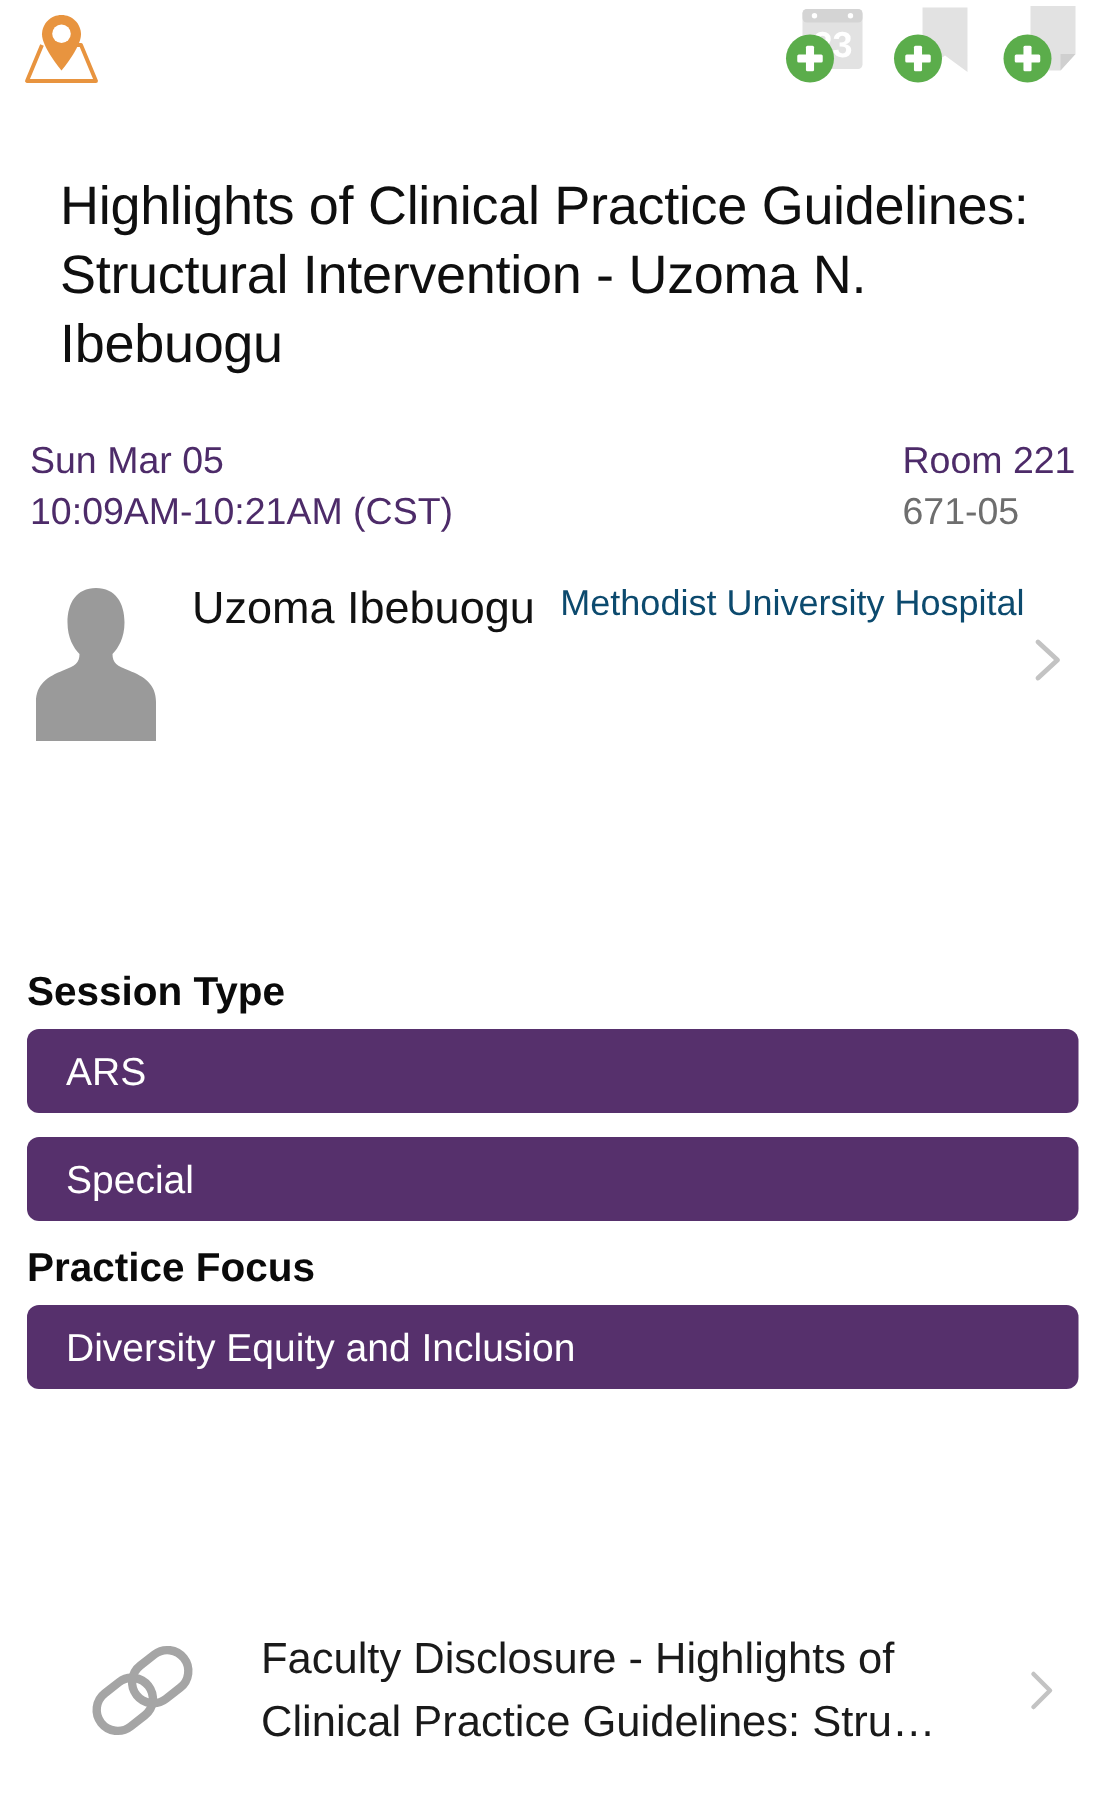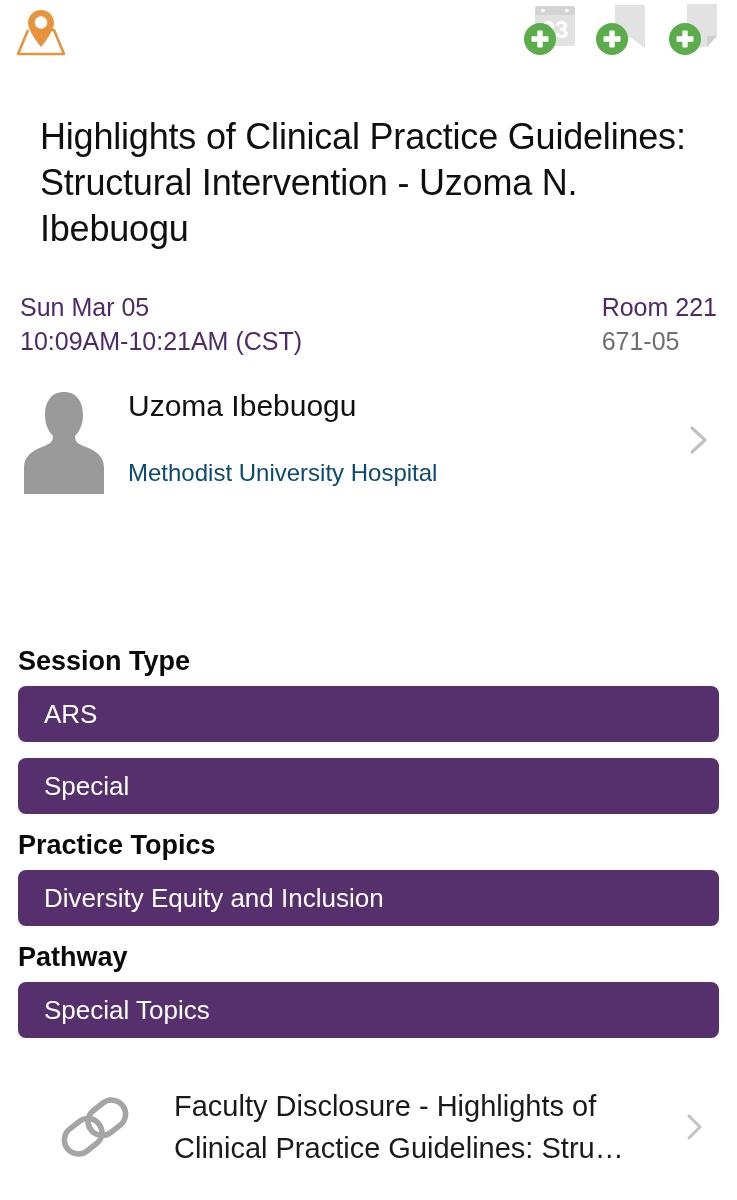--- a/index.html
+++ b/index.html
@@ -90,21 +90,21 @@
   .avatar {
     width: 88px;
     height: 110px;
     flex: 0 0 auto;
     overflow: hidden;
   }
   .speaker-text {
     margin-left: 20px;
     flex: 1 1 auto;
     display: flex;
-    flex-direction: column;
+    flex-direction: row;
     justify-content: space-between;
     height: 110px;
     padding-top: 4px;
     box-sizing: border-box;
   }
   .speaker-name {
     font-size: 30px;
     line-height: 36px;
     color: #111111;
   }
@@ -274,32 +274,26 @@
 
   <div>
     <div class="tag-heading">Session Type</div>
     <div class="tag-row">
       <span class="tag">ARS</span>
       <span class="tag">Special</span>
     </div>
   </div>
 
   <div>
-    <div class="tag-heading spaced">Practice Topics</div>
+    <div class="tag-heading spaced">Practice Focus</div>
     <div class="tag-row">
       <span class="tag">Diversity Equity and Inclusion</span>
     </div>
   </div>
 
-  <div>
-    <div class="tag-heading spaced">Pathway</div>
-    <div class="tag-row">
-      <span class="tag">Special Topics</span>
-    </div>
-  </div>
 
 </div>
 
 <div class="disclosure-row">
 
   <div class="link-icon">
     <svg viewBox="0 0 86 80" width="86" height="80" aria-hidden="true">
       <g transform="rotate(-38 43 40)" fill="none" stroke="#a5a5a5" stroke-width="5.6" stroke-linecap="round">
         <rect x="8" y="26" width="40" height="28" rx="14"></rect>
         <rect x="38" y="26" width="40" height="28" rx="14"></rect>

